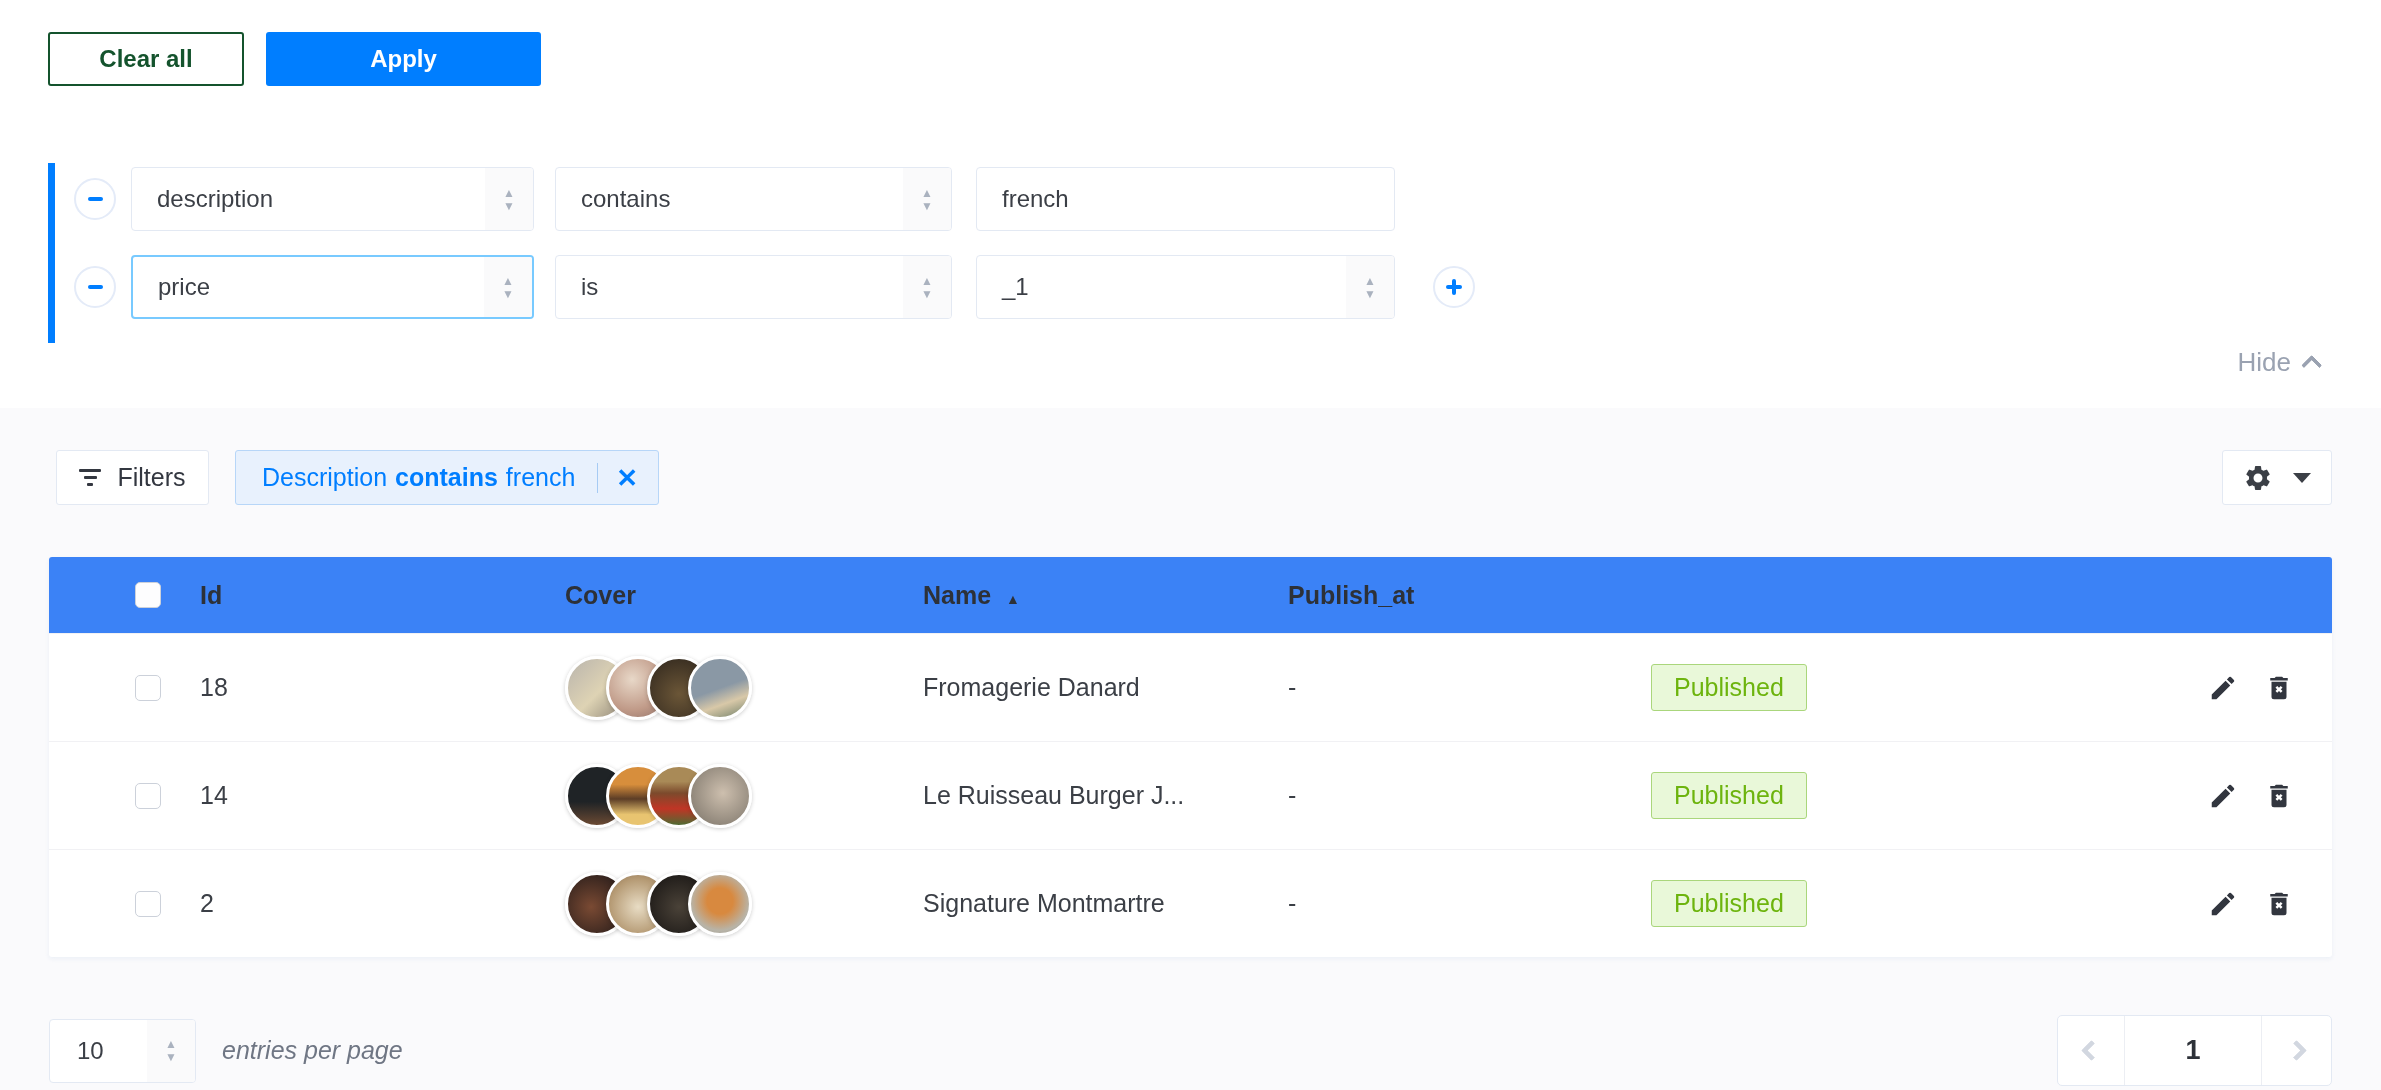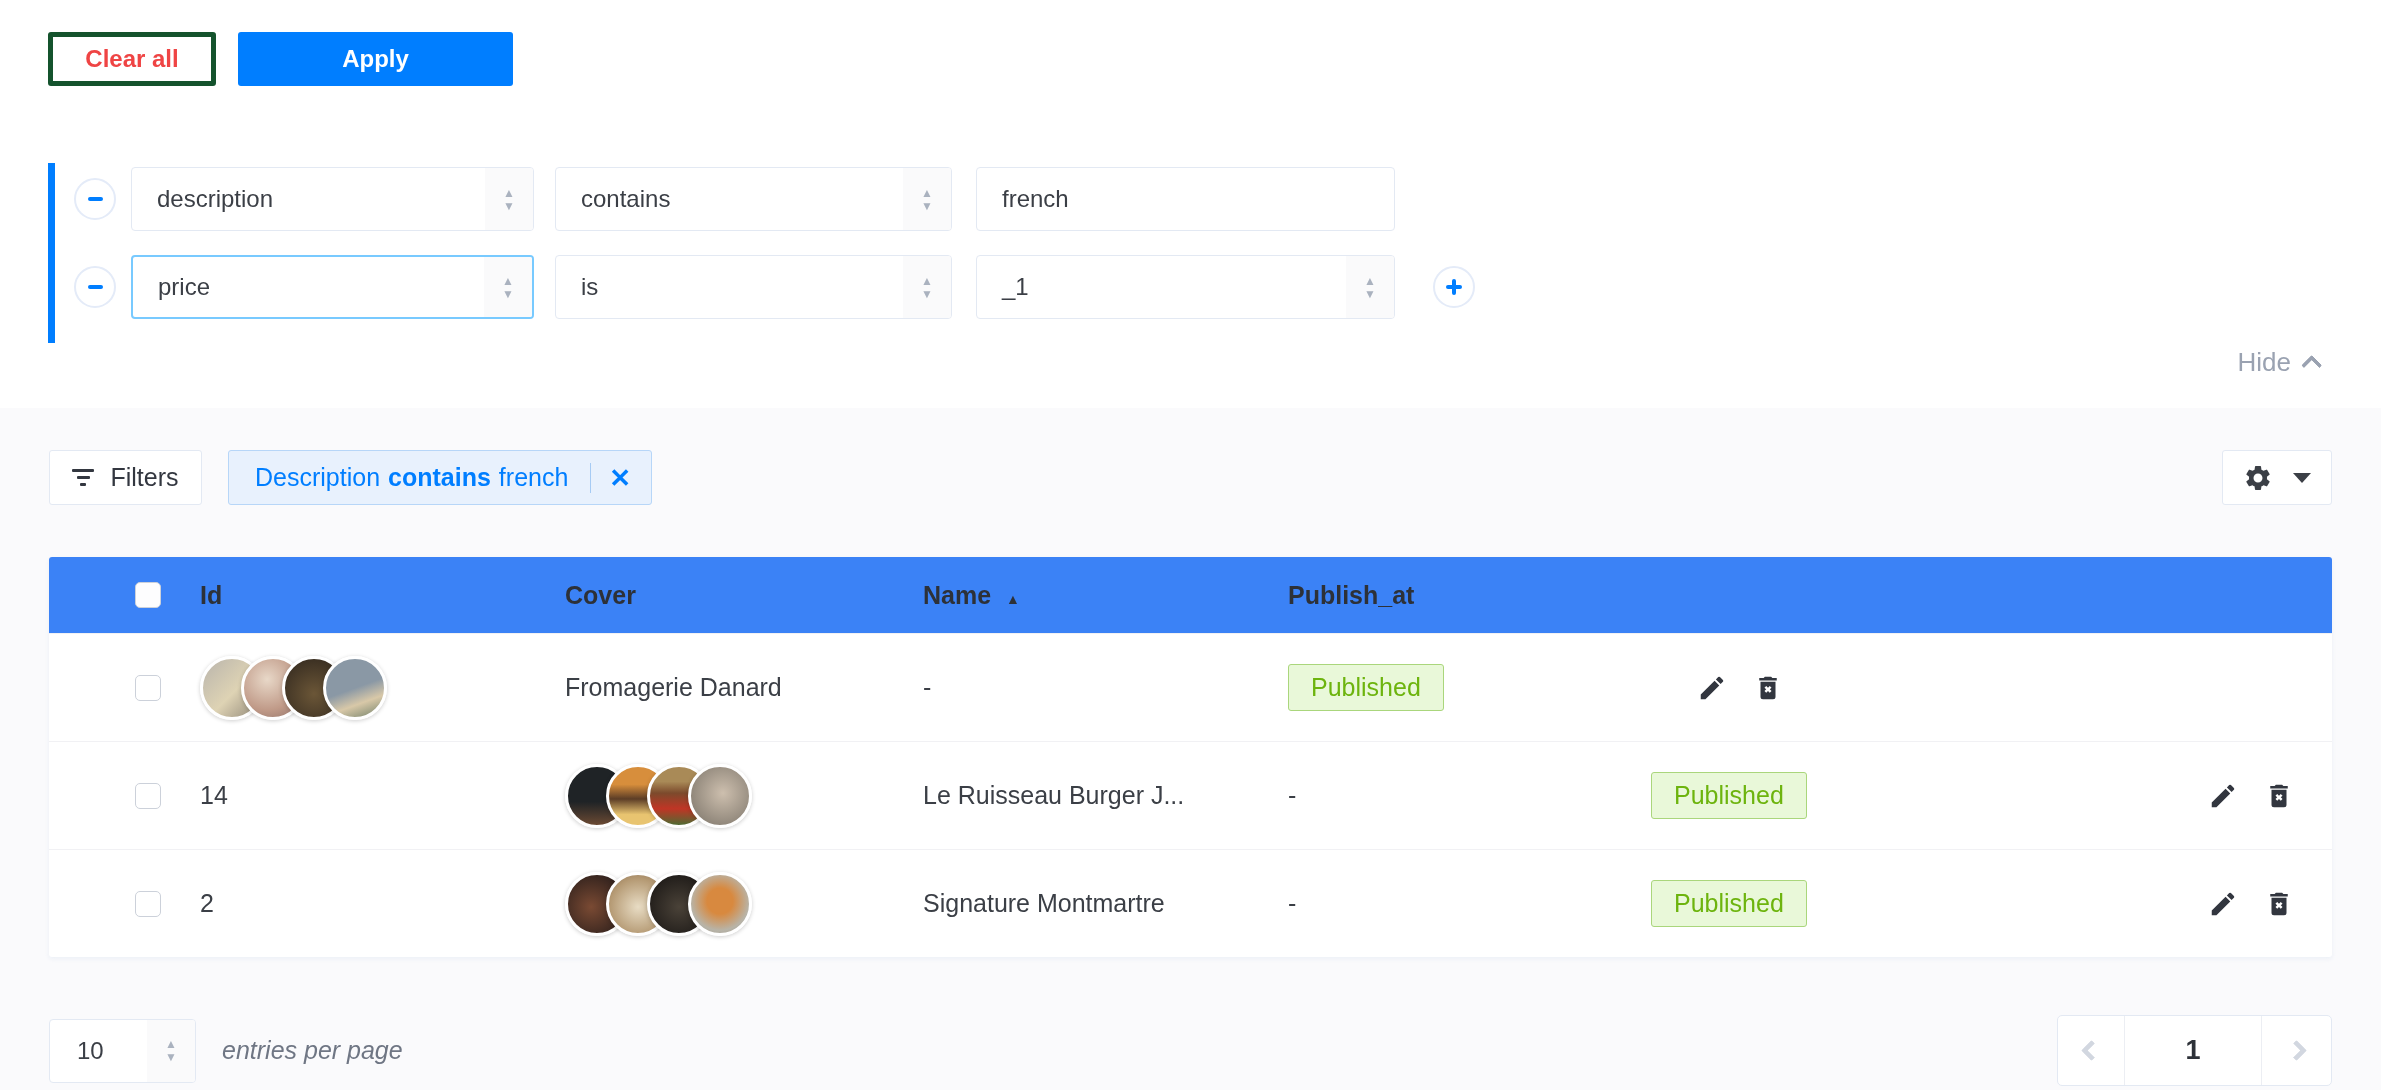--- a/index.html
+++ b/index.html
@@ -11,21 +11,21 @@
   }
 
   
   .white-section { padding:26px 49px 0 48px; background:#ffffff; }
   .header-row { display:flex; justify-content:space-between; align-items:flex-start; }
   .page-title { font-size:40px; font-weight:700; letter-spacing:-0.5px; color:#2d3138; }
   .page-subtitle { font-size:22px; color:#787e8f; margin-top:8px; }
   .header-actions { display:flex; gap:22px; margin-top:6px; }
   .btn { height:54px; border-radius:3px; font-size:24px; font-weight:700;
          display:flex; align-items:center; justify-content:center; cursor:pointer; }
-  .btn-clear { width:168px; background:#fff; border:5px solid #14532d; color:#ef4444; }
+  .btn-clear { width:196px; background:#fff; border:2px solid #14532d; color:#14532d; }
   .btn-apply { width:275px; background:#007eff; border:none; color:#ffffff; }
 
   
   .builder { margin-top:77px; border-left:7px solid #007eff; padding:4px 0 24px 19px;
              display:flex; flex-direction:column; gap:24px; }
   .builder-row { display:flex; align-items:center; }
   .circle-btn { width:42px; height:42px; border-radius:50%; background:#fff;
                 border:2px solid #e4ebf8; display:flex; align-items:center; justify-content:center;
                 cursor:pointer; flex:none; }
   .minus-glyph { width:15px; height:4px; background:#007eff; border-radius:2px; }
@@ -51,21 +51,21 @@
   .add-btn { margin-left:38px; }
 
   .hide-row { display:flex; justify-content:flex-end; align-items:center;
               margin-top:4px; padding:0 10px 30px 0; color:#9aa2b1; font-size:26px; cursor:pointer; }
   .chev-up { width:15px; height:15px; border-left:4px solid #9aa2b1; border-top:4px solid #9aa2b1;
              border-radius:2px; transform:rotate(45deg) translateY(4px); display:inline-block; margin-left:16px; }
 
   
   .gray-section { background:#fafafc; padding:42px 49px 12px; height:690px; }
 
-  .filter-bar { display:flex; align-items:center; }
+  .filter-bar { display:flex; align-items:center;margin-left:7px; }
   .filters-btn { width:153px; height:55px; background:#fff; border:1px solid #e3e9f3; border-radius:3px;
                  display:flex; align-items:center; justify-content:center; gap:16px;
                  font-size:25px; color:#333740; cursor:pointer; }
   .filter-glyph { display:flex; flex-direction:column; align-items:center; gap:4px; }
   .filter-glyph i { display:block; height:3px; background:#333740; border-radius:1px; }
   .fg1 { width:22px; } .fg2 { width:13px; } .fg3 { width:6px; }
 
   .filter-tag { margin-left:26px; height:55px; background:#e8f1fd; border:1px solid #b7d6f8;
                 border-radius:3px; display:flex; align-items:center; padding:0 20px 0 26px;
                 font-size:25px; color:#007eff; cursor:default; }
@@ -239,20 +239,21 @@
       <span>
         <span>Name</span>
         <span class="sort-arrow">▲</span>
       </span>
       <span>Publish_at</span>
       <span></span>
     </div>
 
     <div class="tgrid t-row">
       <span class="checkbox"></span>
+      <span>18</span>
       <span class="avatars">
         <span class="avatar r1a"></span>
         <span class="avatar r1b"></span>
         <span class="avatar r1c"></span>
         <span class="avatar r1d"></span>
       </span>
       <span>Fromagerie Danard</span>
       <span>-</span>
       <span><span class="badge-published">Published</span></span>
       <span class="row-actions">

